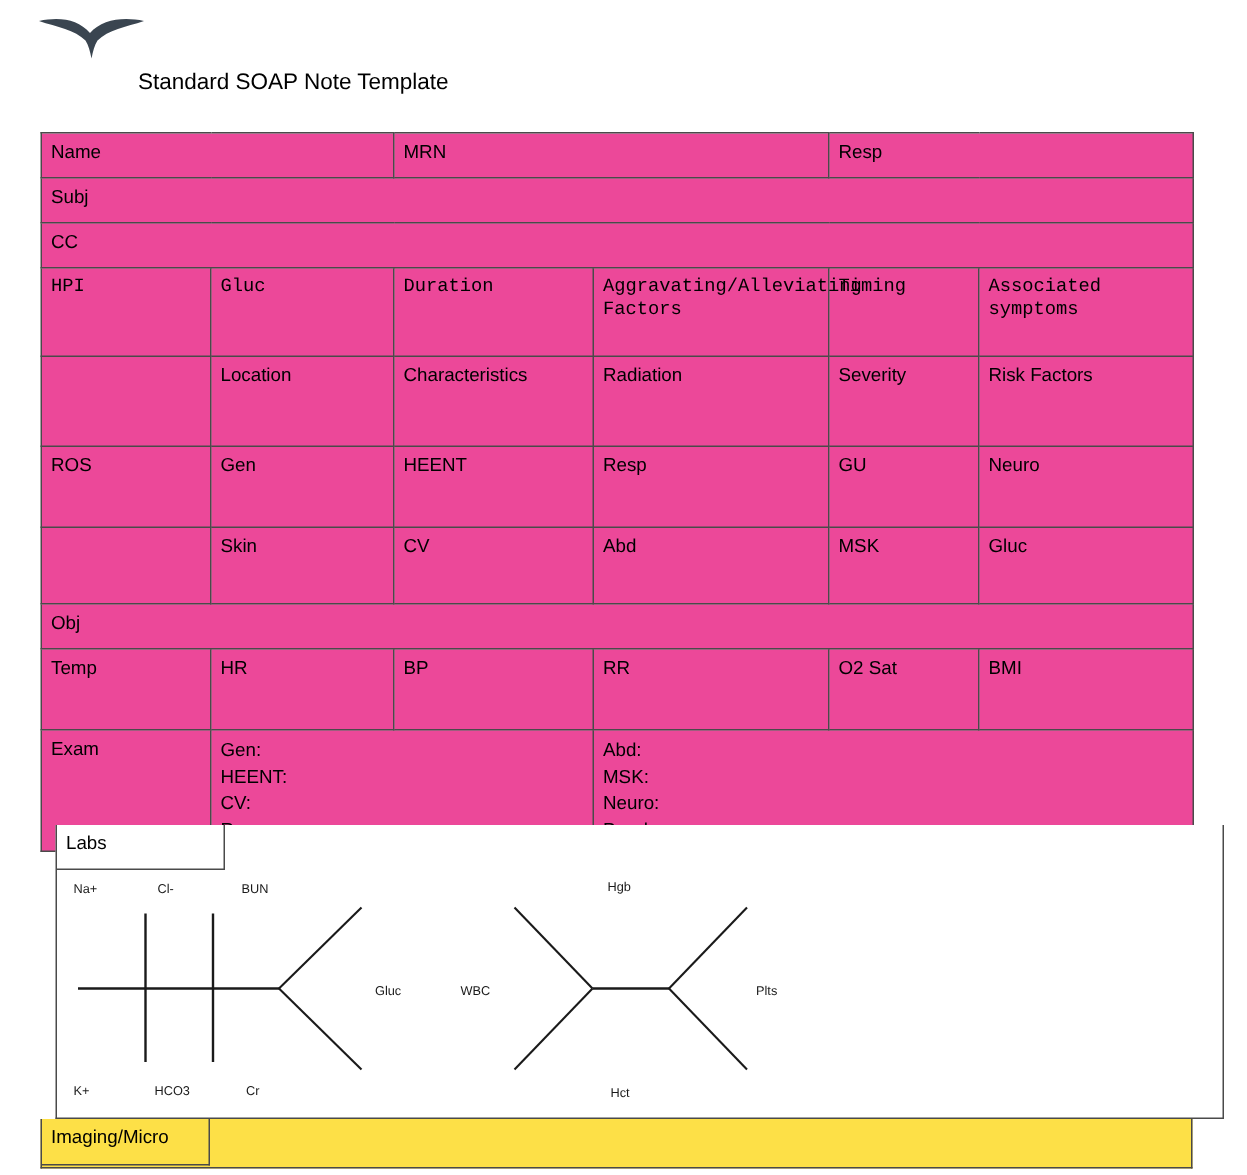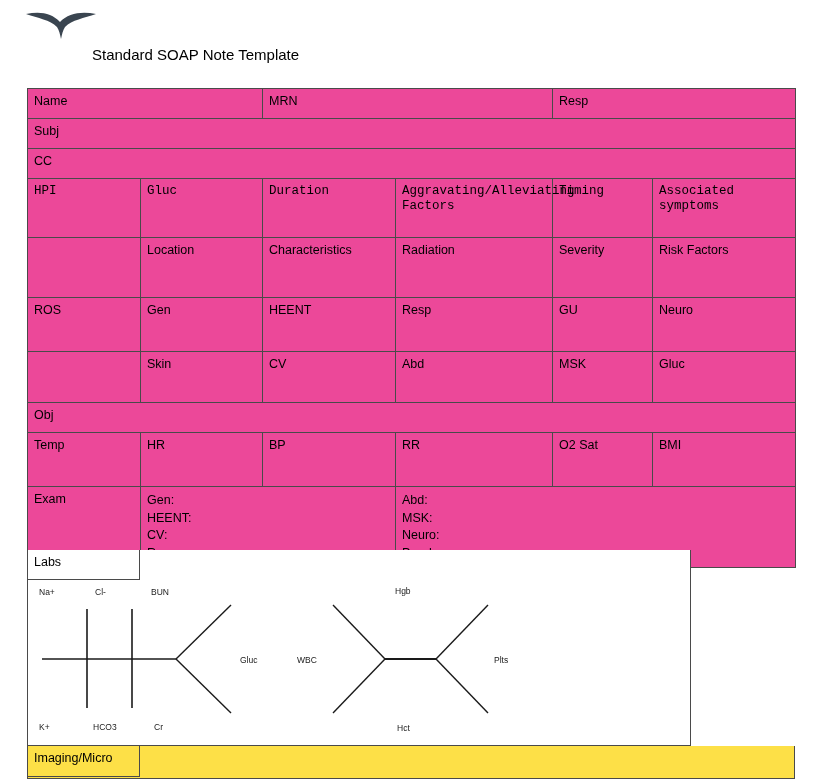--- a/index.html
+++ b/index.html
@@ -90,23 +90,23 @@
   td.indent  { padding-left: 13px; }
   td.indent2 { padding-left: 11px; }
 
   td.exam-label { padding-top: 12px; padding-left: 14px; }
   td.exam-body  { padding-top: 9px; padding-left: 8px; }
   .exam-line { display: block; line-height: 17.5px; }
 
   
   #labs-wrap {
     position: absolute;
-    left: 27px;
+    left: 37px;
     top: 550px;
-    width: 664px;
+    width: 779px;
     height: 196px;
     border-left: 1px solid #4a4a4a;
     border-right: 1px solid #4a4a4a;
     border-bottom: 1px solid #4a4a4a;
     box-sizing: border-box;
     background: #fff;
   }
   #labs-cell {
     position: absolute;
     left: 0; top: 0;

